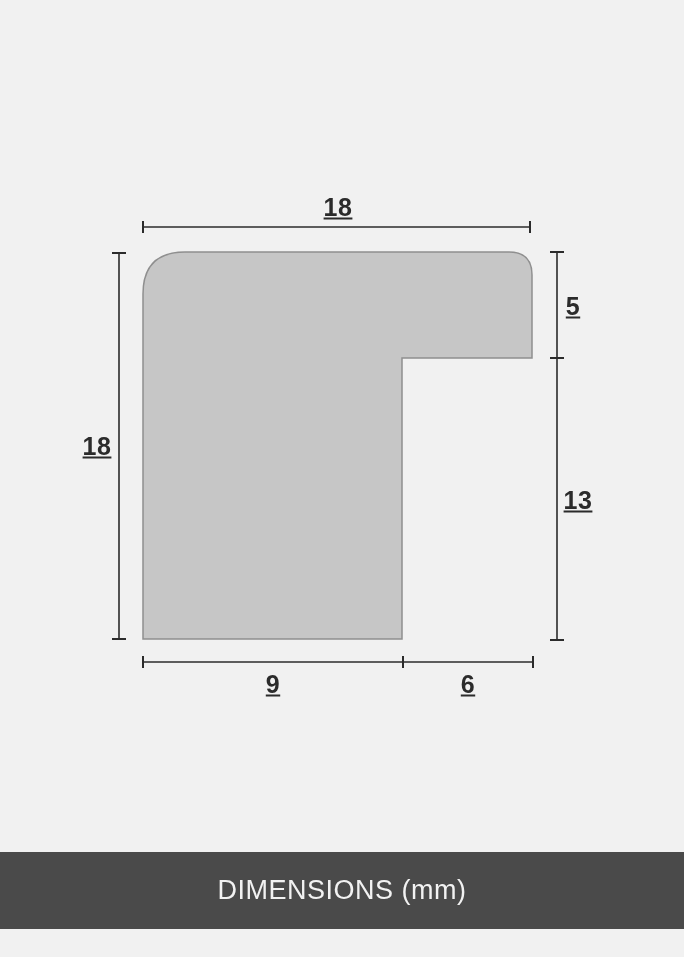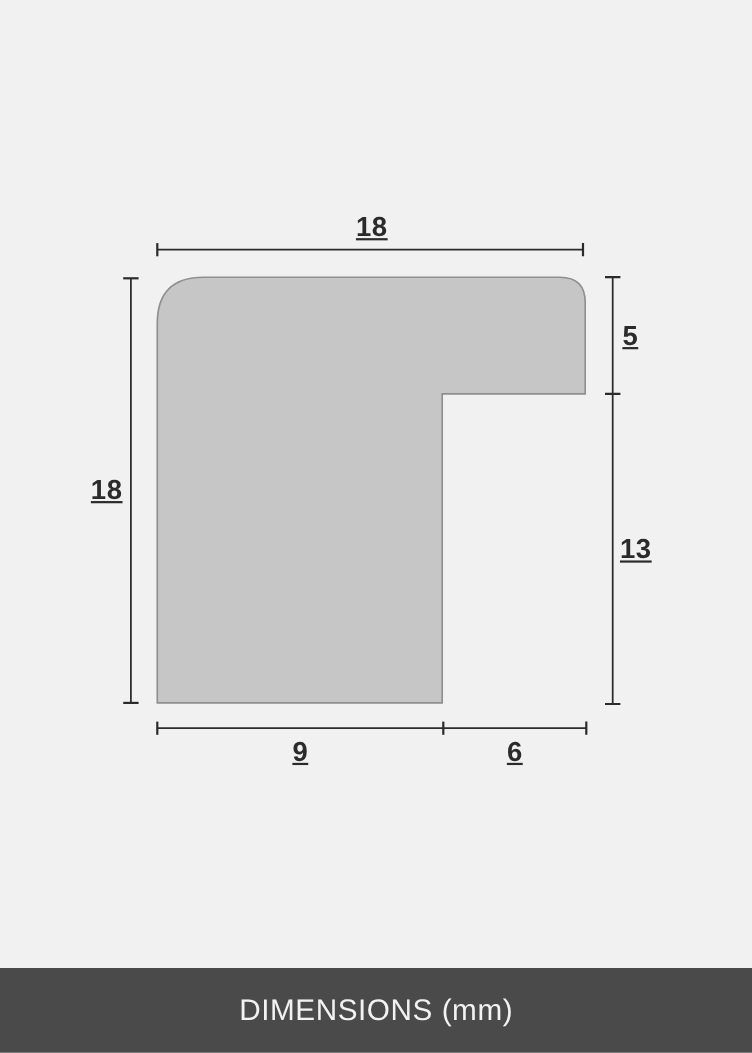--- a/index.html
+++ b/index.html
@@ -35,21 +35,21 @@
   }
   .lbl-top        { left: 338px; top: 207px; }
   .lbl-left       { left:  97px; top: 446px; }
   .lbl-right-top  { left: 573px; top: 306px; }
   .lbl-right-bot  { left: 578px; top: 500px; }
   .lbl-bottom-l   { left: 273px; top: 684px; }
   .lbl-bottom-r   { left: 468px; top: 684px; }
   .footer {
     position: absolute;
     left: 0;
-    top: 880px;
+    top: 852px;
     width: 684px;
     height: 77px;
     background: #4a4a4a;
     display: flex;
     align-items: center;
     justify-content: center;
   }
   .footer span {
     color: #f2f2f2;
     font-size: 27px;

